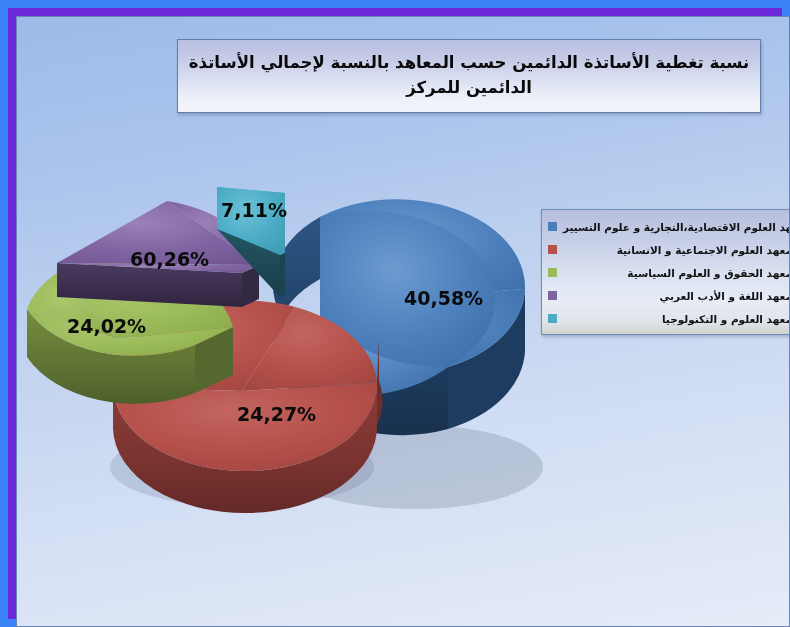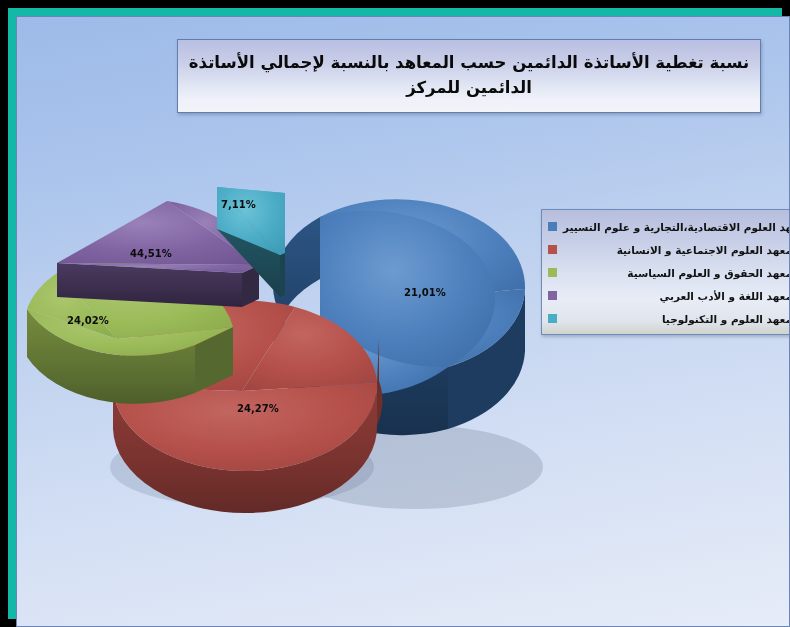--- a/index.html
+++ b/index.html
@@ -14,22 +14,22 @@
     overflow: hidden;
   }
 
   
   #chart-frame {
     position: absolute;
     left: 0; top: 0;
     width: 790px;
     height: 627px;
     box-sizing: border-box;
-    border: 8px solid #000000;
-    background: #14b8a6;
+    border: 8px solid #3b82f6;
+    background: #6d28d9;
     padding-left: 9px;
   }
   #chart-plot {
     position: absolute;
     left: 8px; top: 8px;
     width: 774px;
     height: 611px;
     box-sizing: border-box;
     border: 1px solid #6a86b8;
     background: linear-gradient(170deg,
@@ -127,21 +127,21 @@
   }
   .slice {
     position: absolute;
     left: 0; top: 0;
     width: 520px;
     height: 380px;
     overflow: visible;
   }
   .slice-label {
     position: absolute;
-    font-size: 10px;
+    font-size: 19px;
     font-weight: bold;
     color: #0b0b0b;
     direction: ltr;
     white-space: nowrap;
     pointer-events: none;
   }
 </style>
 </head>
 <body>
 
@@ -172,21 +172,21 @@
 
         <path d="M 293 50 L 293 112 A 128 88 0 0 0 421 262 L 421 200 A 128 88 0 0 1 293 50 Z" fill="url(#g-blue-side)"></path>
         <path d="M 421 200 L 421 262 A 128 88 0 0 0 498 184 L 498 122 A 128 88 0 0 1 421 200 Z" fill="#1d3c60"></path>
 
         <path d="M 293 50 A 128 88 0 0 1 421 200 L 293 138 Z" fill="url(#g-blue-top)"></path>
         <path d="M 293 138 L 421 200 A 128 88 0 0 1 293 226 Z" fill="url(#g-blue-top)"></path>
         <path d="M 293 50 A 128 88 0 0 1 498 122 L 293 138 Z" fill="url(#g-blue-top)"></path>
         <path d="M 293 138 L 498 122 A 128 88 0 0 1 421 200 Z" fill="url(#g-blue-top)"></path>
         <path d="M 293 50 A 128 88 0 0 1 421 200 A 128 88 0 0 1 293 138 Z" fill="url(#g-blue-top)"></path>
       </svg>
-      <div class="slice-label" style="left:377px; top:120px;">21,01%</div>
+      <div class="slice-label" style="left:377px; top:120px;">40,58%</div>
 
       <svg class="slice" viewBox="0 0 520 380">
         <defs>
           <linearGradient id="g-red-side" x1="0" y1="0" x2="0" y2="1">
             <stop offset="0%" stop-color="#8e3c38"></stop>
             <stop offset="60%" stop-color="#7a332f"></stop>
             <stop offset="100%" stop-color="#632a27"></stop>
           </linearGradient>
           <radialGradient id="g-red-top" cx="45%" cy="32%" r="80%">
             <stop offset="0%" stop-color="#c26560"></stop>
@@ -242,21 +242,21 @@
           </radialGradient>
         </defs>
 
         <path d="M 30 96 L 30 130 L 215 140 L 215 106 Z" fill="url(#g-purple-side)"></path>
         <path d="M 215 106 L 215 140 L 232 132 L 232 98 Z" fill="#342943"></path>
 
         <path d="M 30 96 L 140 34 L 232 98 Z" fill="url(#g-purple-top)"></path>
         <path d="M 30 96 L 232 98 L 215 106 Z" fill="url(#g-purple-top)"></path>
         <path d="M 140 34 A 122 80 0 0 1 232 98 L 140 34 Z" fill="url(#g-purple-top)"></path>
       </svg>
-      <div class="slice-label" style="left:103px; top:81px;">44,51%</div>
+      <div class="slice-label" style="left:103px; top:81px;">60,26%</div>
 
       <svg class="slice" viewBox="0 0 520 380">
         <defs>
           <linearGradient id="g-teal-side" x1="0" y1="0" x2="0" y2="1">
             <stop offset="0%" stop-color="#256070"></stop>
             <stop offset="60%" stop-color="#1f4e5a"></stop>
             <stop offset="100%" stop-color="#193f49"></stop>
           </linearGradient>
           <radialGradient id="g-teal-top" cx="42%" cy="34%" r="82%">
             <stop offset="0%" stop-color="#6bc2d6"></stop>

